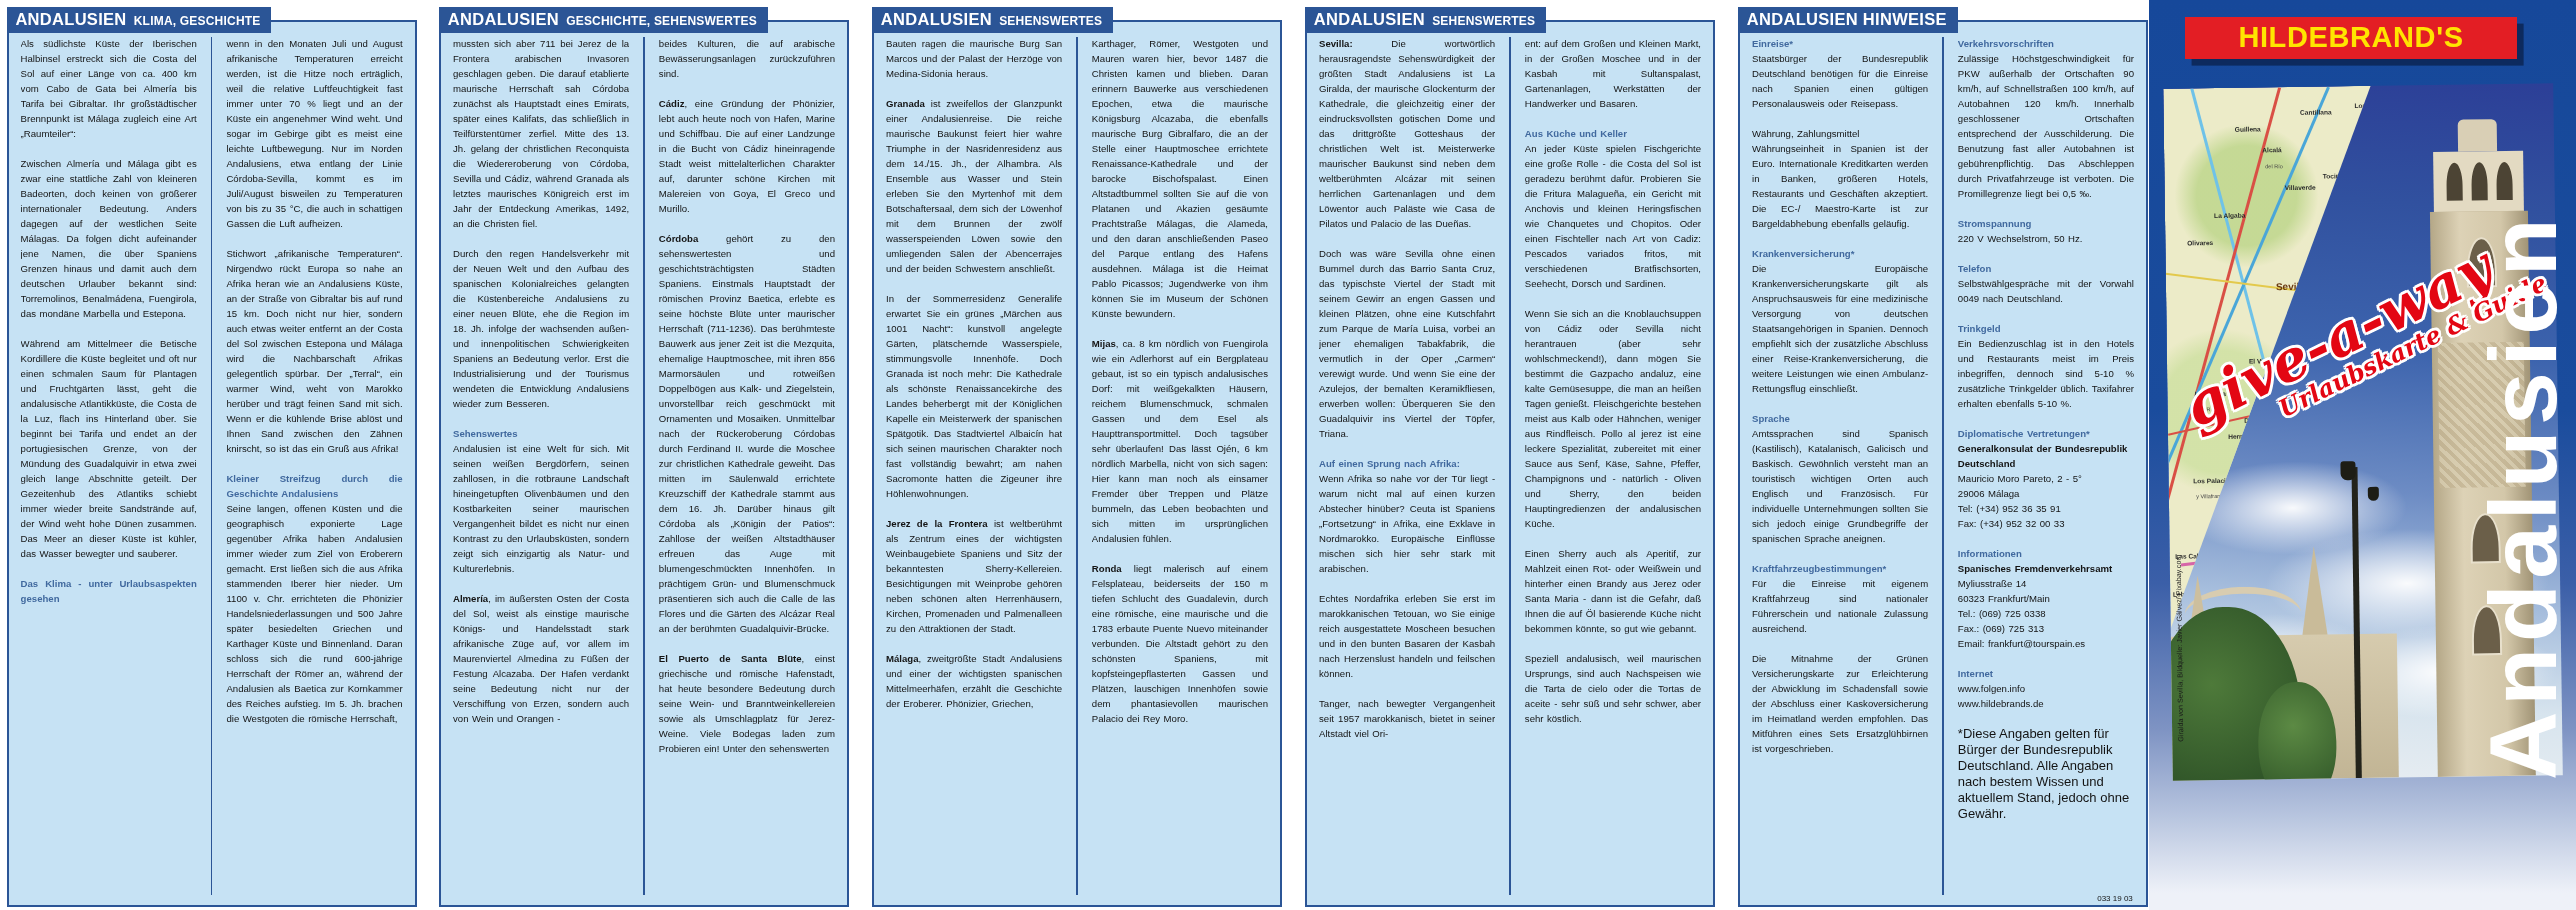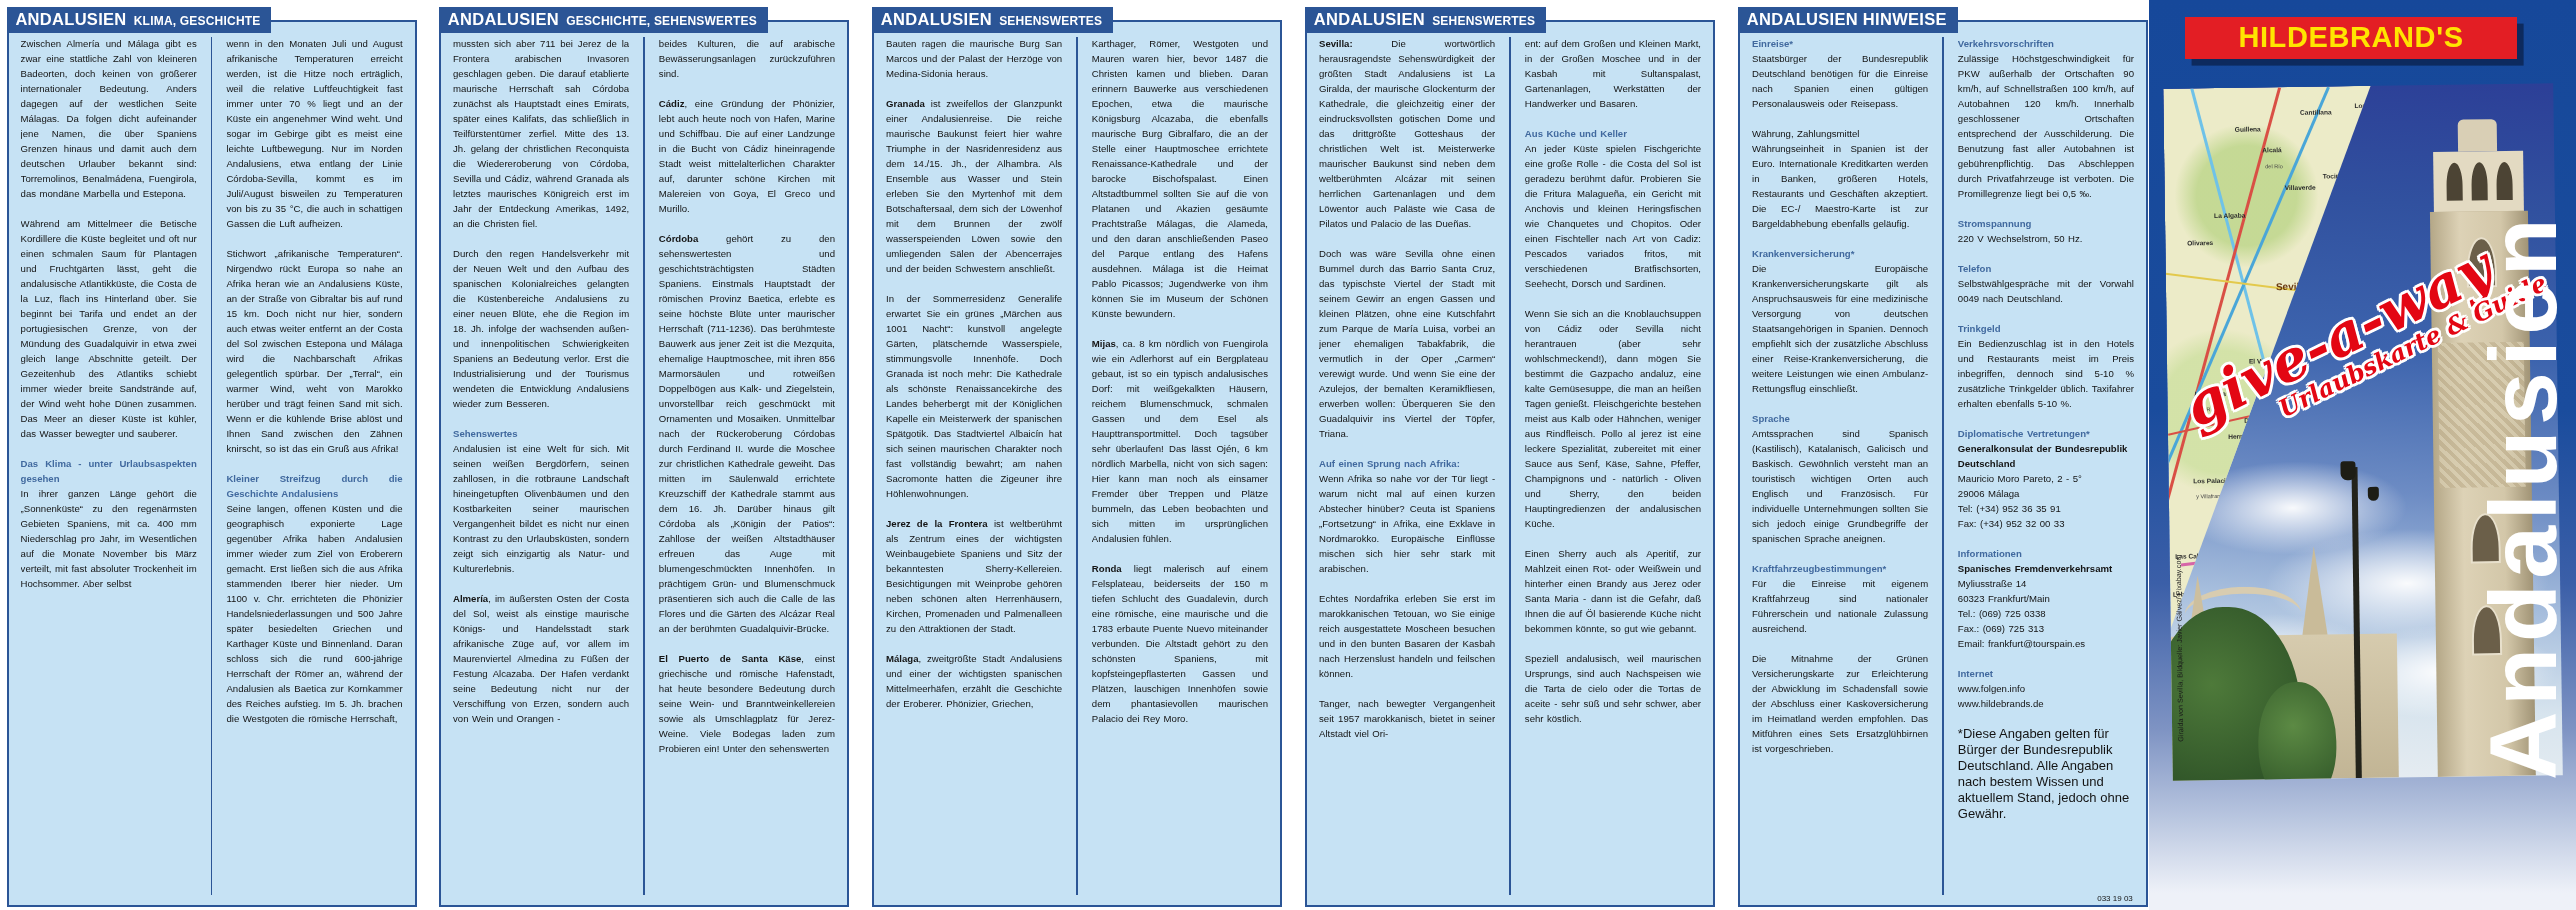--- a/index.html
+++ b/index.html
@@ -114,24 +114,24 @@
 <body>
 
 <div id="panels">
     <div class="bar" style="left: 6.6px;">
       <span class="main">ANDALUSIEN</span>
       <span class="sub">KLIMA, GESCHICHTE</span>
     </div>
     <div class="panel" style="left: 6.6px;">
       <div class="cols">
         <div class="col">
+          <p>Als südlichste Küste der Iberischen Halbinsel erstreckt sich die Costa del Sol auf einer Länge von ca. 400 km vom Cabo de Gata bei Almería bis Tarifa bei Gibraltar. Ihr großstädtischer Brennpunkt ist Málaga zugleich eine Art „Raumteiler“:</p>
           <p>Zwischen Almería und Málaga gibt es zwar eine stattliche Zahl von kleineren Badeorten, doch keinen von größerer internationaler Bedeutung. Anders dagegen auf der westlichen Seite Málagas. Da folgen dicht aufeinander jene Namen, die über Spaniens Grenzen hinaus und damit auch dem deutschen Urlauber bekannt sind: Torremolinos, Benalmádena, Fuengirola, das mondäne Marbella und Estepona.</p>
           <p>Während am Mittelmeer die Betische Kordillere die Küste begleitet und oft nur einen schmalen Saum für Plantagen und Fruchtgärten lässt, geht die andalusische Atlantikküste, die Costa de la Luz, flach ins Hinterland über. Sie beginnt bei Tarifa und endet an der portugiesischen Grenze, von der Mündung des Guadalquivir in etwa zwei gleich lange Abschnitte geteilt. Der Gezeitenhub des Atlantiks schiebt immer wieder breite Sandstrände auf, der Wind weht hohe Dünen zusammen. Das Meer an dieser Küste ist kühler, das Wasser bewegter und sauberer.</p>
           <div class="h">Das Klima - unter Urlaubsaspekten gesehen</div>
-          <p>In ihrer ganzen Länge gehört die „Sonnenküste“ zu den regenärmsten Gebieten Spaniens, mit ca. 400 mm Niederschlag pro Jahr, im Wesentlichen auf die Monate November bis März verteilt, mit fast absoluter Trockenheit im Hochsommer. Aber selbst</p>
         </div>
         <div class="divider"></div>
         <div class="col">
           <p>wenn in den Monaten Juli und August afrikanische Temperaturen erreicht werden, ist die Hitze noch erträglich, weil die relative Luftfeuchtigkeit fast immer unter 70 % liegt und an der Küste ein angenehmer Wind weht. Und sogar im Gebirge gibt es meist eine leichte Luftbewegung. Nur im Norden Andalusiens, etwa entlang der Linie Córdoba-Sevilla, kommt es im Juli/August bisweilen zu Temperaturen von bis zu 35 °C, die auch in schattigen Gassen die Luft aufheizen.</p>
           <p>Stichwort „afrikanische Temperaturen“. Nirgendwo rückt Europa so nahe an Afrika heran wie an Andalusiens Küste, an der Straße von Gibraltar bis auf rund 15 km. Doch nicht nur hier, sondern auch etwas weiter entfernt an der Costa del Sol zwischen Estepona und Málaga wird die Nachbarschaft Afrikas gelegentlich spürbar. Der „Terral“, ein warmer Wind, weht von Marokko herüber und trägt feinen Sand mit sich. Wenn er die kühlende Brise ablöst und Ihnen Sand zwischen den Zähnen knirscht, so ist das ein Gruß aus Afrika!</p>
           <div class="h">Kleiner Streifzug durch die Geschichte Andalusiens</div>
           <p>Seine langen, offenen Küsten und die geographisch exponierte Lage gegenüber Afrika haben Andalusien immer wieder zum Ziel von Eroberern gemacht. Erst ließen sich die aus Afrika stammenden Iberer hier nieder. Um 1100 v. Chr. errichteten die Phönizier Handelsniederlassungen und 500 Jahre später besiedelten Griechen und Karthager Küste und Binnenland. Daran schloss sich die rund 600-jährige Herrschaft der Römer an, während der Andalusien als Baetica zur Kornkammer des Reiches aufstieg. Im 5. Jh. brachen die Westgoten die römische Herrschaft,</p>
         </div>
       </div>
     </div>
@@ -146,21 +146,21 @@
           <p>Durch den regen Handelsverkehr mit der Neuen Welt und den Aufbau des spanischen Kolonialreiches gelangten die Küstenbereiche Andalusiens zu einer neuen Blüte, ehe die Region im 18. Jh. infolge der wachsenden außen- und innenpolitischen Schwierigkeiten Spaniens an Bedeutung verlor. Erst die Industrialisierung und der Tourismus wendeten die Entwicklung Andalusiens wieder zum Besseren.</p>
           <div class="h">Sehenswertes</div>
           <p>Andalusien ist eine Welt für sich. Mit seinen weißen Bergdörfern, seinen zahllosen, in die rotbraune Landschaft hineingetupften Olivenbäumen und den Kostbarkeiten seiner maurischen Vergangenheit bildet es nicht nur einen Kontrast zu den Urlaubsküsten, sondern zeigt sich einzigartig als Natur- und Kulturerlebnis.</p>
           <p><b class="lead">Almería</b>, im äußersten Osten der Costa del Sol, weist als einstige maurische Königs- und Handelsstadt stark afrikanische Züge auf, vor allem im Maurenviertel Almedina zu Füßen der Festung Alcazaba. Der Hafen verdankt seine Bedeutung nicht nur der Verschiffung von Erzen, sondern auch von Wein und Orangen -</p>
         </div>
         <div class="divider"></div>
         <div class="col">
           <p>beides Kulturen, die auf arabische Bewässerungsanlagen zurückzuführen sind.</p>
           <p><b class="lead">Cádiz</b>, eine Gründung der Phönizier, lebt auch heute noch von Hafen, Marine und Schiffbau. Die auf einer Landzunge in die Bucht von Cádiz hineinragende Stadt weist mittelalterlichen Charakter auf, darunter schöne Kirchen mit Malereien von Goya, El Greco und Murillo.</p>
           <p><b class="lead">Córdoba</b> gehört zu den sehenswertesten und geschichtsträchtigsten Städten Spaniens. Einstmals Hauptstadt der römischen Provinz Baetica, erlebte es seine höchste Blüte unter maurischer Herrschaft (711-1236). Das berühmteste Bauwerk aus jener Zeit ist die Mezquita, ehemalige Hauptmoschee, mit ihren 856 Marmorsäulen und rotweißen Doppelbögen aus Kalk- und Ziegelstein, unvorstellbar reich geschmückt mit Ornamenten und Mosaiken. Unmittelbar nach der Rückeroberung Córdobas durch Ferdinand II. wurde die Moschee zur christlichen Kathedrale geweiht. Das mitten im Säulenwald errichtete Kreuzschiff der Kathedrale stammt aus dem 16. Jh. Darüber hinaus gilt Córdoba als „Königin der Patios“: Zahllose der weißen Altstadthäuser erfreuen das Auge mit blumengeschmückten Innenhöfen. In prächtigem Grün- und Blumenschmuck präsentieren sich auch die Calle de las Flores und die Gärten des Alcázar Real an der berühmten Guadalquivir-Brücke.</p>
-          <p><b class="lead">El Puerto de Santa Käse</b>, einst griechische und römische Hafenstadt, hat heute besondere Bedeutung durch seine Wein- und Branntweinkellereien sowie als Umschlagplatz für Jerez-Weine. Viele Bodegas laden zum Probieren ein! Unter den sehenswerten</p>
+          <p><b class="lead">El Puerto de Santa Blüte</b>, einst griechische und römische Hafenstadt, hat heute besondere Bedeutung durch seine Wein- und Branntweinkellereien sowie als Umschlagplatz für Jerez-Weine. Viele Bodegas laden zum Probieren ein! Unter den sehenswerten</p>
         </div>
       </div>
     </div>
     <div class="bar" style="left: 872px;">
       <span class="main">ANDALUSIEN</span>
       <span class="sub">SEHENSWERTES</span>
     </div>
     <div class="panel" style="left: 872px;">
       <div class="cols">
         <div class="col">

